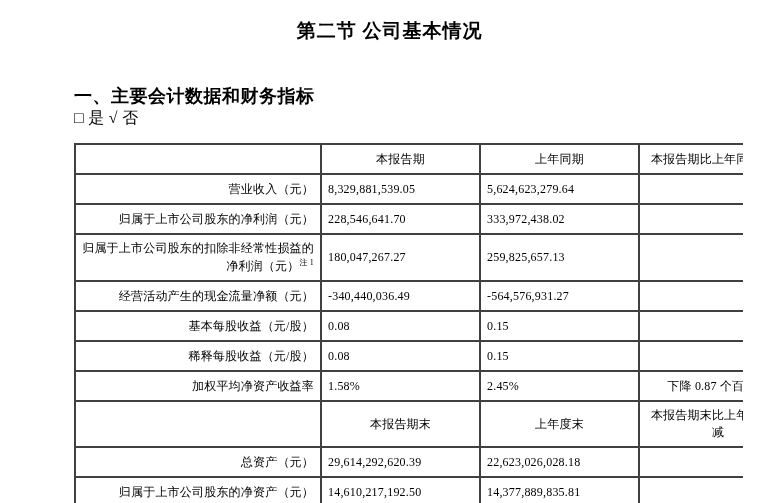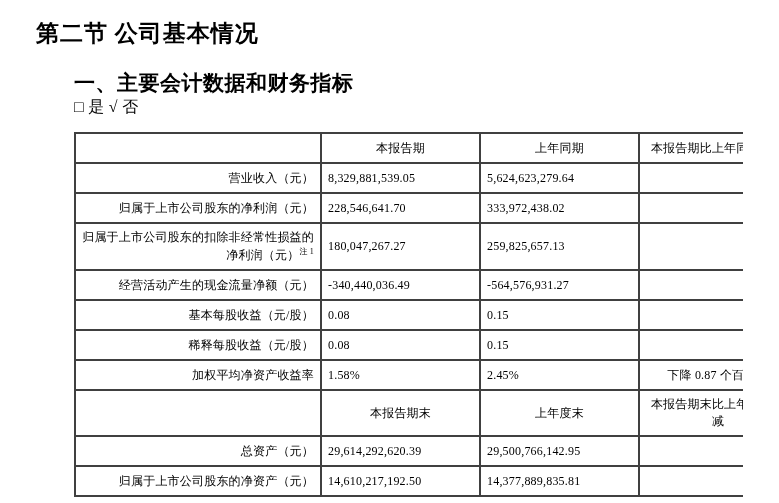--- a/index.html
+++ b/index.html
@@ -15,31 +15,31 @@
     overflow: hidden;
   }
   .page {
     position: relative;
     width: 779px;
     height: 503px;
     box-sizing: border-box;
     padding: 0 36px;
   }
   .doc-title {
-    text-align: left;
-    font-size: 23px;
+    text-align: center;
+    font-size: 19px;
     font-weight: bold;
     letter-spacing: 1px;
     margin-top: 18px;
     margin-bottom: 0;
   }
   .section-heading {
-    font-size: 21px;
+    font-size: 18px;
     font-weight: bold;
-    margin-top: 20px;
+    margin-top: 40px;
     margin-left: 38px;
     letter-spacing: 0.5px;
   }
   .para {
     font-size: 12.5px;
     margin-top: 22px;
     margin-left: 38px;
     letter-spacing: 0.3px;
   }
   .choice-line {
@@ -168,21 +168,21 @@
       <tr>
         <td class="label hdr blank"></td>
         <td class="num hdr">本报告期末</td>
         <td class="num hdr">上年度末</td>
         <td class="num-last hdr">本报告期末比上年度末增减</td>
       </tr>
 
       <tr>
         <td class="label">总资产（元）</td>
         <td class="num">29,614,292,620.39</td>
-        <td class="num">29,500,766,142.95</td>
+        <td class="num">22,623,026,028.18</td>
         <td class="num-last">0.38%</td>
       </tr>
 
       <tr>
         <td class="label">归属于上市公司股东的净资产（元）</td>
         <td class="num">14,610,217,192.50</td>
         <td class="num">14,377,889,835.81</td>
         <td class="num-last">1.62%</td>
       </tr>
     </tbody>

